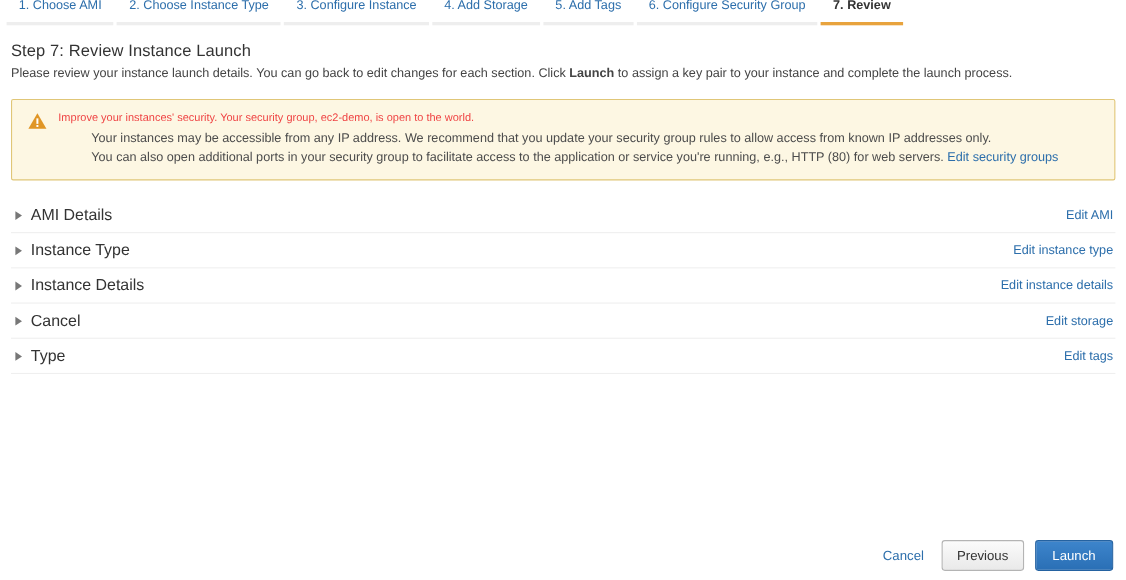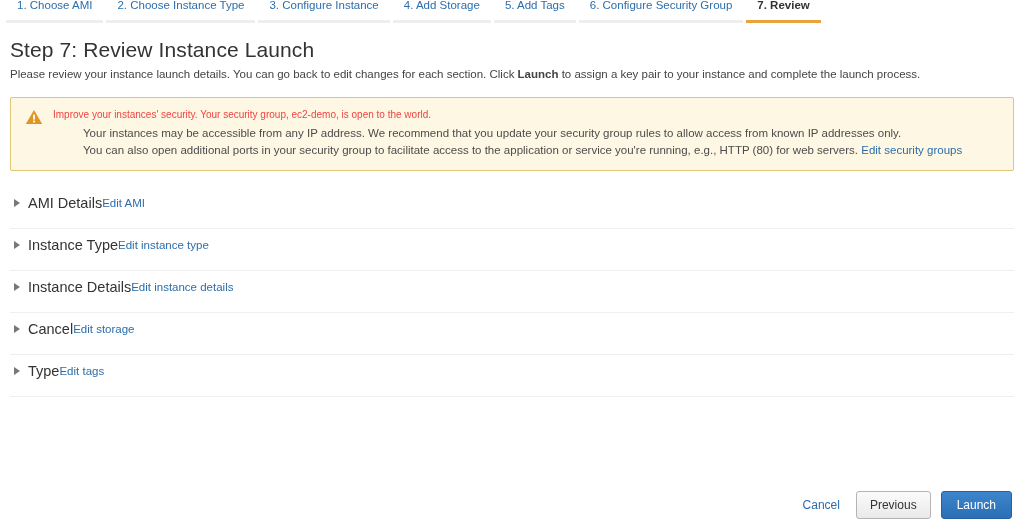--- a/index.html
+++ b/index.html
@@ -38,21 +38,21 @@
     color: #333333;
     font-weight: bold;
     border-bottom-color: #e8a33d;
   }
 
   
   .page-head {
     padding: 8px 10px 0 10px;
   }
   .page-title {
-    font-size: 21px;
+    font-size: 15px;
     font-weight: normal;
     color: #333333;
     margin: 0 0 5px 0;
     letter-spacing: 0.1px;
   }
   .page-desc {
     font-size: 11.5px;
     color: #444444;
     margin: 0;
     line-height: 1.35;
@@ -96,24 +96,24 @@
     cursor: pointer;
   }
 
   
   .sections {
     margin: 16px 10px 0 10px;
   }
   .section-row {
     display: flex;
     align-items: center;
-    justify-content: flex-start;
+    justify-content: space-between;
     height: 31px;
     border-bottom: 1px solid #efefef;
-    padding: 0 2px 10px 0;
+    padding: 0 2px 0 0;
     cursor: pointer;
   }
   .section-left {
     display: flex;
     align-items: center;
     gap: 8px;
   }
   .section-caret {
     width: 0;
     height: 0;

